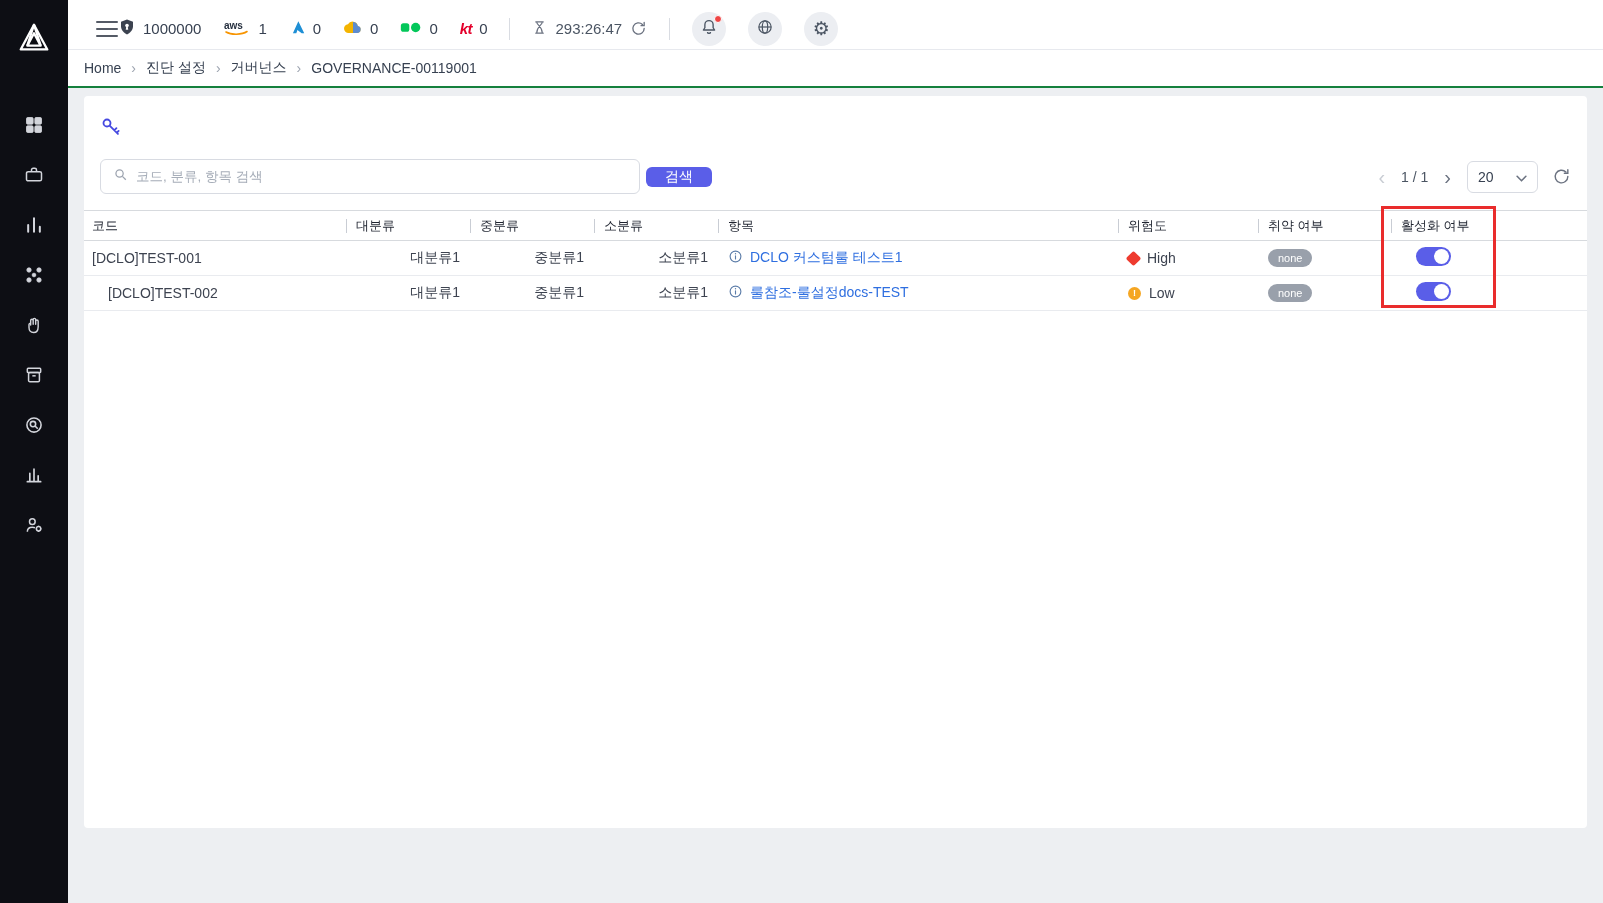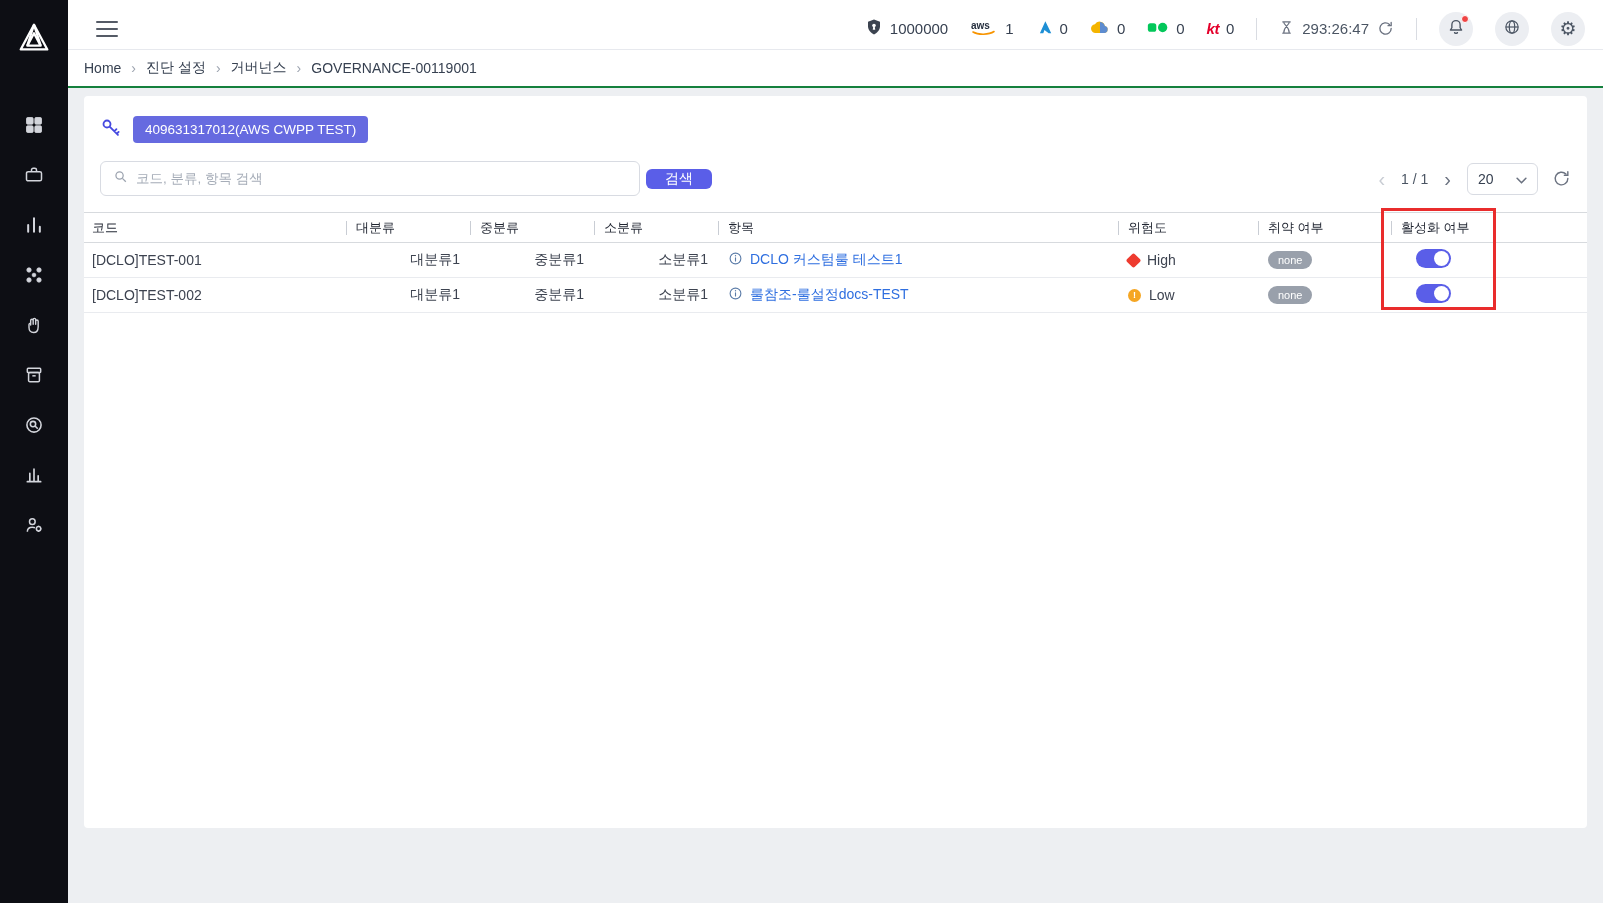--- a/index.html
+++ b/index.html
@@ -17,21 +17,21 @@
     z-index:5;
   }
   .sidebar .logo { margin-top:20px; margin-bottom:52px; }
   .side-nav { display:flex; flex-direction:column; align-items:center; gap:28px; }
   .side-item { width:40px; height:22px; display:flex; align-items:center; justify-content:center; cursor:pointer; }
   .side-item svg { stroke:#d3d5dc; }
   
   .main { margin-left:68px; }
   .topbar {
     height:50px; background:#ffffff; border-bottom:1px solid #e7e9ee;
-    display:flex; align-items:center; justify-content:space-between;
+    display:flex; align-items:center; 
     padding:8px 18px 0 28px;
   }
   .hamburger { width:22px; height:16px; display:flex; flex-direction:column; justify-content:space-between; cursor:pointer; background:none; border:none; }
   .hamburger span { display:block; height:2px; background:#555b66; border-radius:1px; }
   .topbar-right { display:flex; align-items:center; gap:22px; }
   .counter { display:flex; align-items:center; gap:7px; font-size:15px; color:#374151; }
   .v-divider { width:1px; height:22px; background:#d9dce2; }
   .timer-group { display:flex; align-items:center; gap:8px; font-size:15px; color:#4b5563; }
   .circle-btn {
     width:34px; height:34px; border-radius:50%; background:#eceef2; border:none;
@@ -327,21 +327,20 @@
   <div class="content">
     <div class="card">
 
       <div class="account-row">
         <span>
           <svg width="21" height="21" viewBox="0 0 24 24" fill="none" stroke="#4649e0" stroke-width="2.1" stroke-linecap="round">
               <circle cx="8" cy="8" r="4"></circle>
               <path d="M11 11l9.5 9.5M16.5 16.2l2.3-2.3M19.3 19l2-2"></path>
             </svg>
         </span>
-        <span class="badge-account">409631317012(AWS CWPP TEST)</span>
       </div>
 
       <div class="toolbar">
         <div class="search-box">
           <span>
             <svg width="15" height="15" viewBox="0 0 24 24" fill="none" stroke="#9ca3af" stroke-width="2">
                 <circle cx="10.5" cy="10.5" r="5.8"></circle>
                 <path d="M15 15l5.5 5.5"></path>
               </svg>
           </span>
@@ -421,21 +420,21 @@
                 </span>
               </td>
               <td>
                 <span class="badge-none">none</span>
               </td>
               <td>
                 <button class="toggle"><span class="knob"></span></button>
               </td>
             </tr>
             <tr>
-              <td style="padding-left:8px">[DCLO]TEST-002</td>
+              <td style="padding-left:24px">[DCLO]TEST-002</td>
               <td class="c-center">대분류1</td>
               <td class="c-center">중분류1</td>
               <td class="c-center">소분류1</td>
               <td>
                 <a class="item-link">
                   <span>
                     <svg width="15" height="15" viewBox="0 0 24 24" fill="none" stroke="#5b7ca8" stroke-width="1.8">
                         <circle cx="12" cy="12" r="8.6"></circle>
                         <path d="M12 11v5" stroke-linecap="round"></path>
                         <circle cx="12" cy="7.6" r="1.1" fill="#5b7ca8" stroke="none"></circle>

